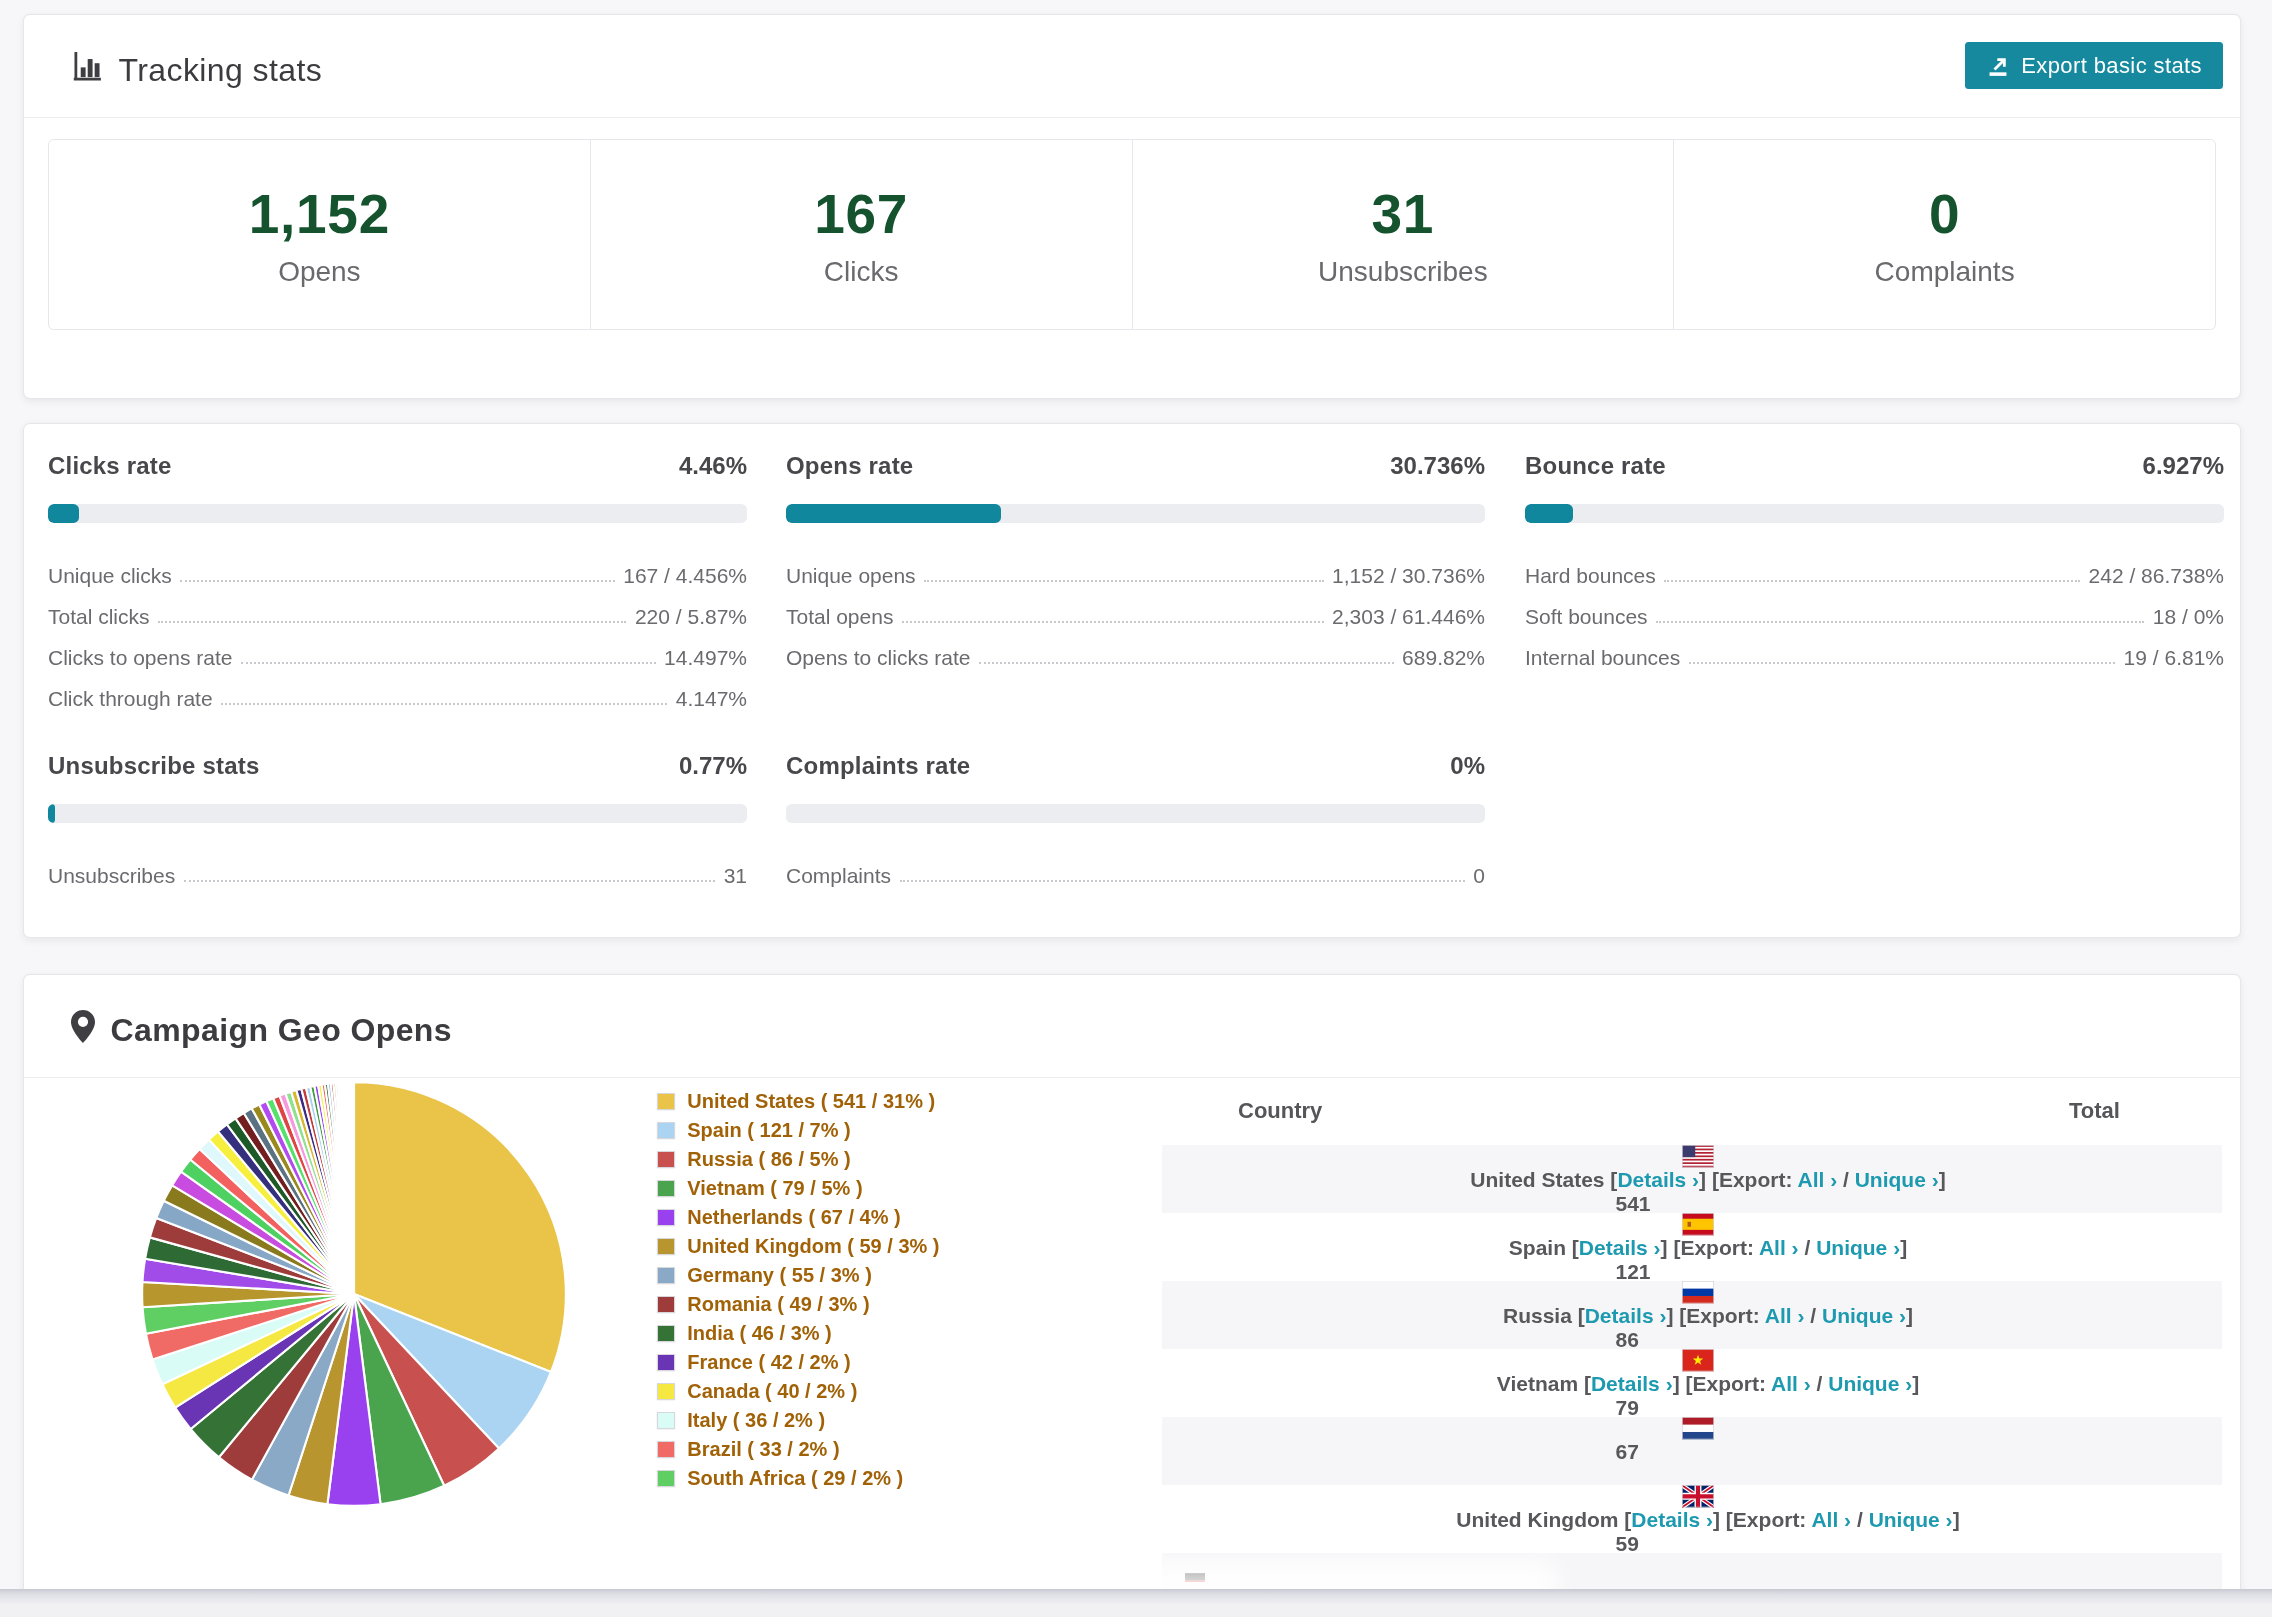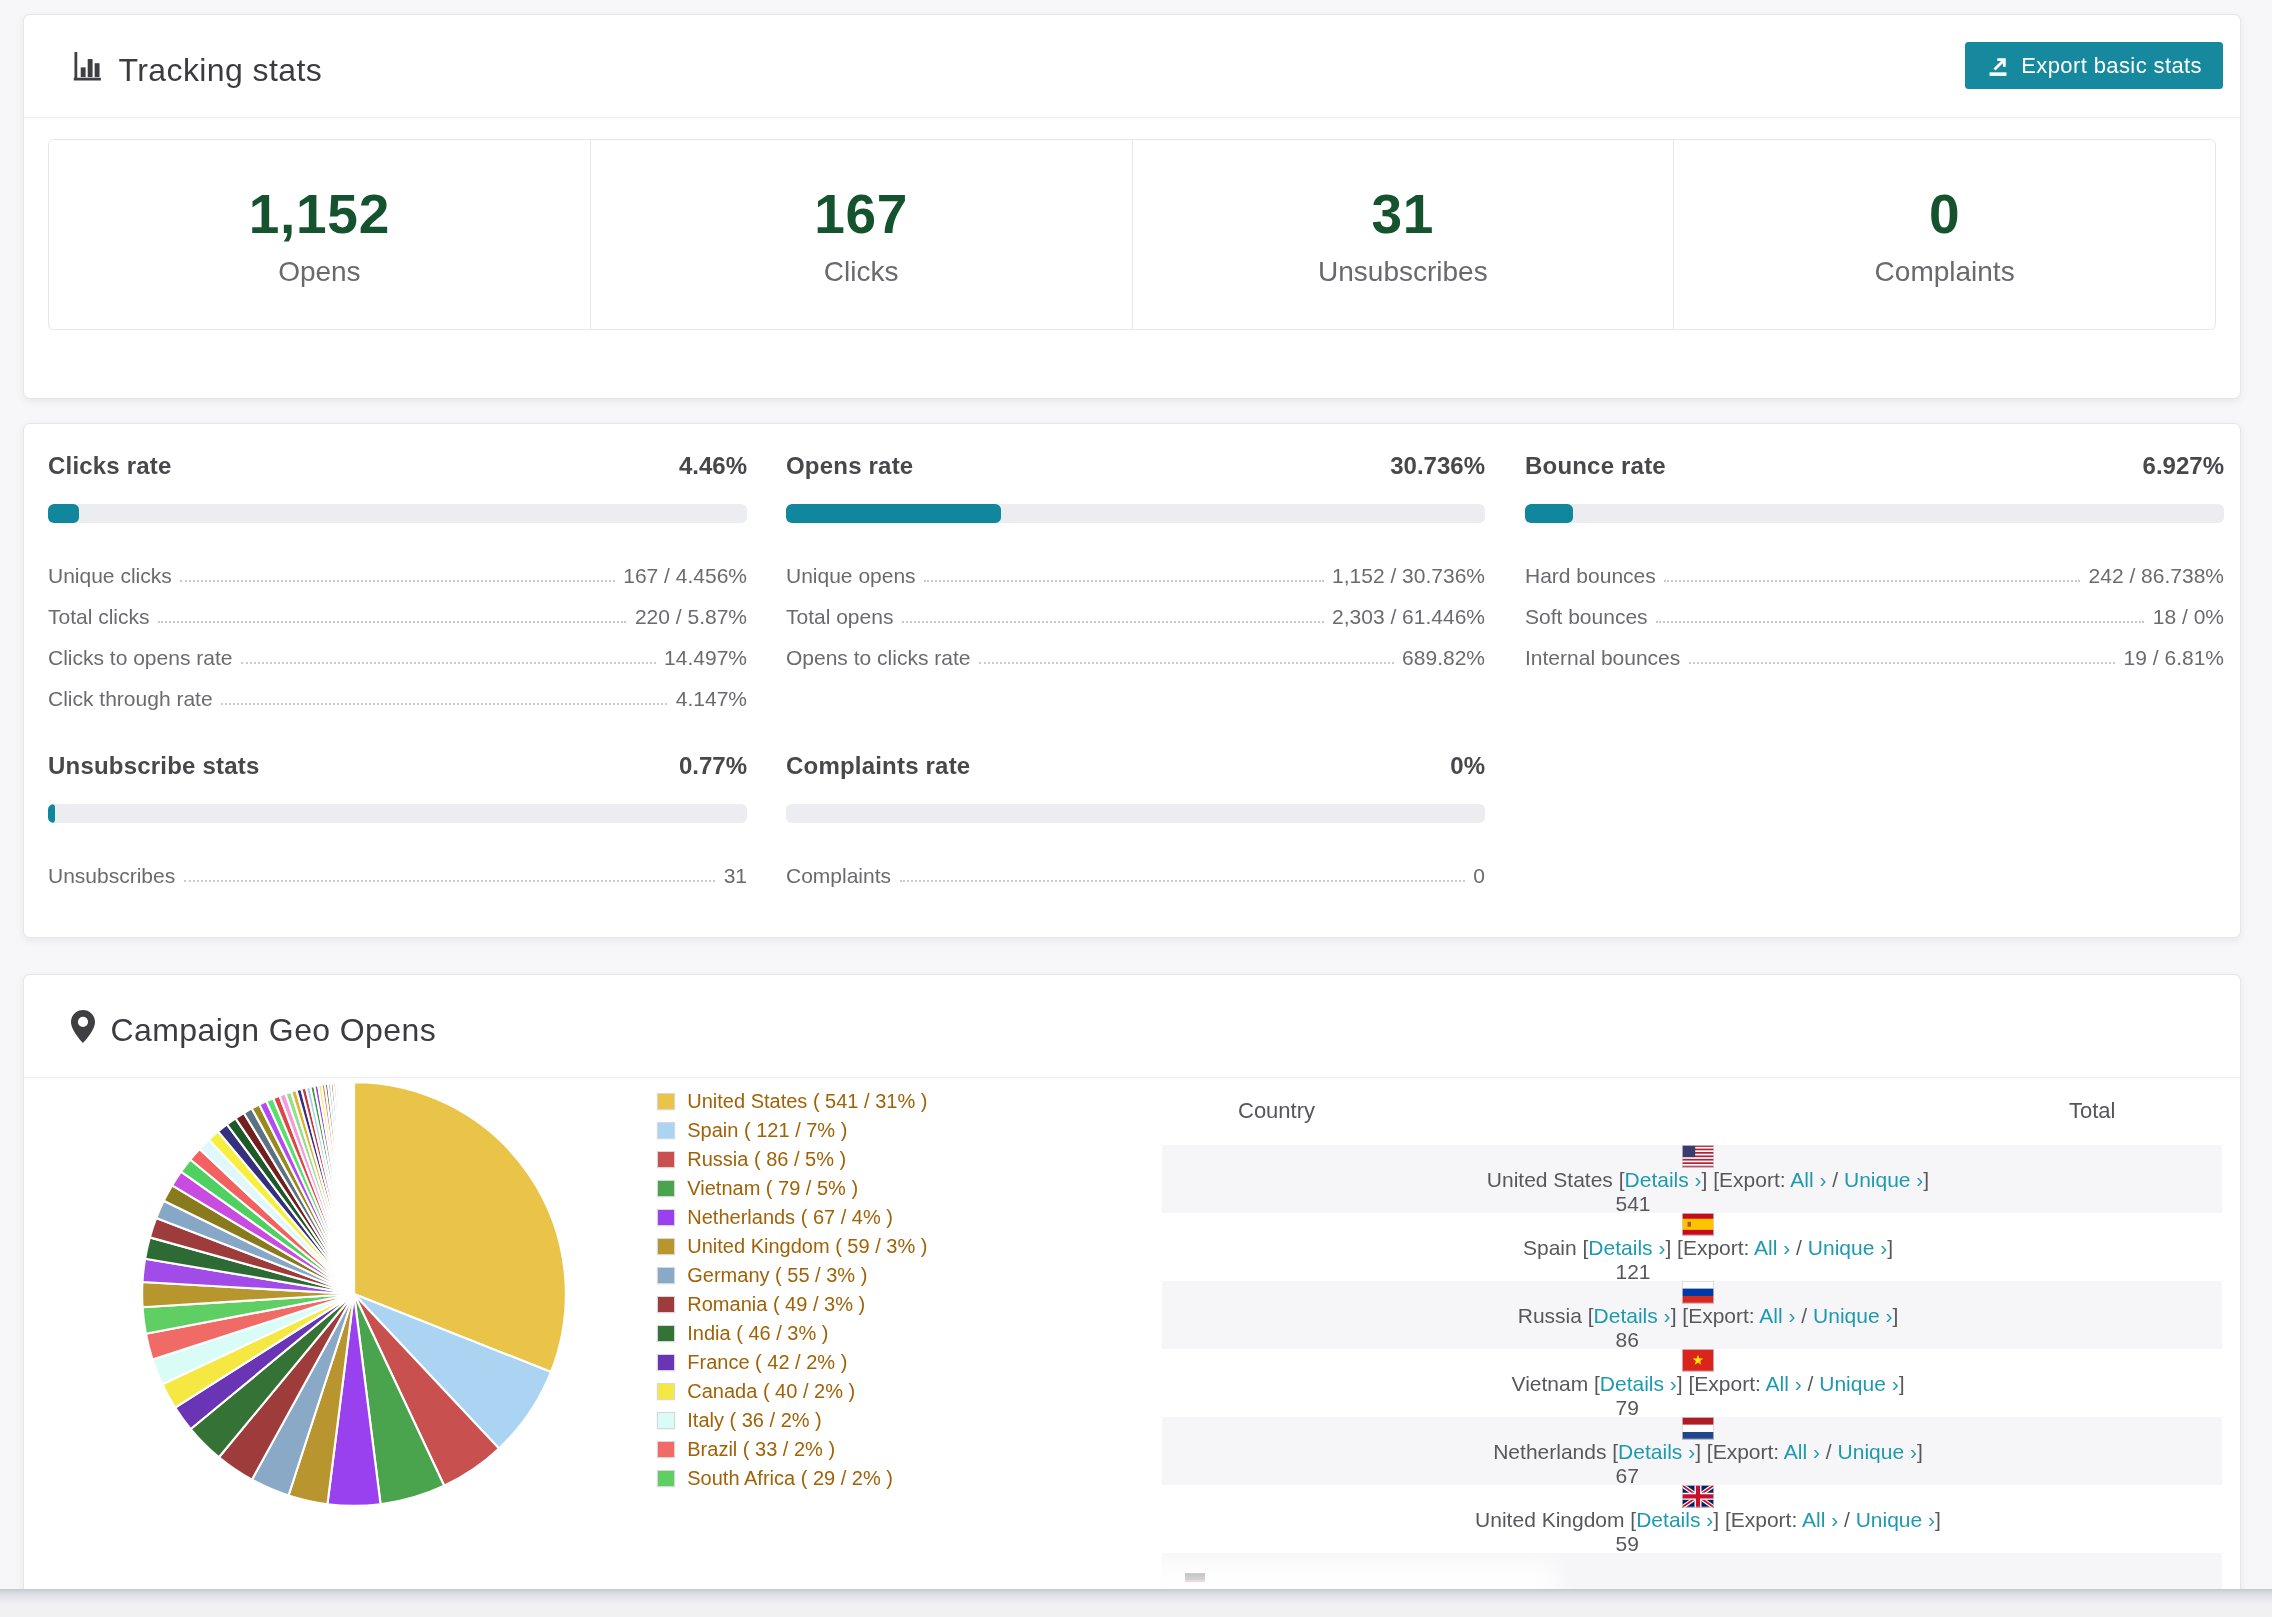--- a/index.html
+++ b/index.html
@@ -10,21 +10,21 @@
     color:#58585c;
   }
   .card{
     position:absolute;left:23px;width:2218px;background:#ffffff;
     border:0.7px solid #e5e6ea;border-radius:7px;
     box-shadow:0 2.1px 7px rgba(40,44,63,.07);
     box-sizing:border-box;
   }
   #card-tracking{top:14px;height:385px;}
   #card-rates{top:423px;height:515px;}
-  #card-geo{top:974px;height:644px;border-bottom-left-radius:0;border-bottom-right-radius:0;}
+  #card-geo{top:974px;height:644px;border-bottom-left-radius:0;border-bottom-right-radius:0;font-weight:bold;}
 
   .card-header{position:absolute;left:0;top:0;right:0;height:102px;}
   .card-title{
     position:absolute;left:47px;top:35px;font-size:32px;color:#3c3c40;
     display:flex;align-items:center;gap:15.5px;letter-spacing:0.4px;
   }
   .card-title svg{flex:0 0 auto;}
   .header-divider{position:absolute;left:0;right:0;top:102px;border-bottom:1.4px solid #ededf0;}
 
   
@@ -466,24 +466,20 @@
     </div>
       <div class="gt-row striped">
       <span style="display:flex;flex:0 0 auto;">
           <svg class="gt-flag" width="32" height="22.6" viewBox="0 0 46 32">
             <rect width="46" height="32" fill="#ffffff"></rect>
             <rect width="46" height="10.7" fill="#ae1c28"></rect>
             <rect y="21.3" width="46" height="10.7" fill="#21468b"></rect>
             <rect x="0.5" y="0.5" width="45" height="31" fill="none" stroke="#d4d4d8" stroke-width="1"></rect>
           </svg>
         </span>
-      <span class="gt-name">Netherlands
-        [<a>Details ›</a>]
-        [Export: <a>All ›</a> / <a>Unique ›</a>]
-      </span>
       <span class="gt-total">67</span>
     </div>
       <div class="gt-row">
       <span style="display:flex;flex:0 0 auto;">
           <svg class="gt-flag" width="32" height="22.6" viewBox="0 0 46 32">
             <rect width="46" height="32" fill="#012169"></rect>
             <path d="M0,0 46,32 M46,0 0,32" stroke="#ffffff" stroke-width="6"></path>
             <path d="M0,0 46,32 M46,0 0,32" stroke="#c8102e" stroke-width="2.5"></path>
             <path d="M23,0 V32 M0,16 H46" stroke="#ffffff" stroke-width="10"></path>
             <path d="M23,0 V32 M0,16 H46" stroke="#c8102e" stroke-width="6"></path>

